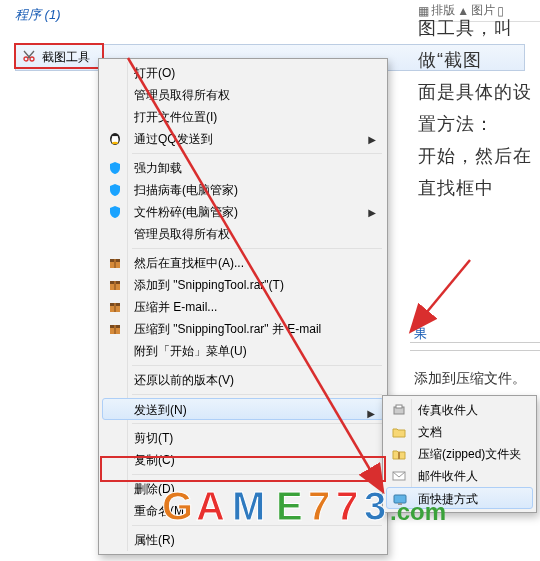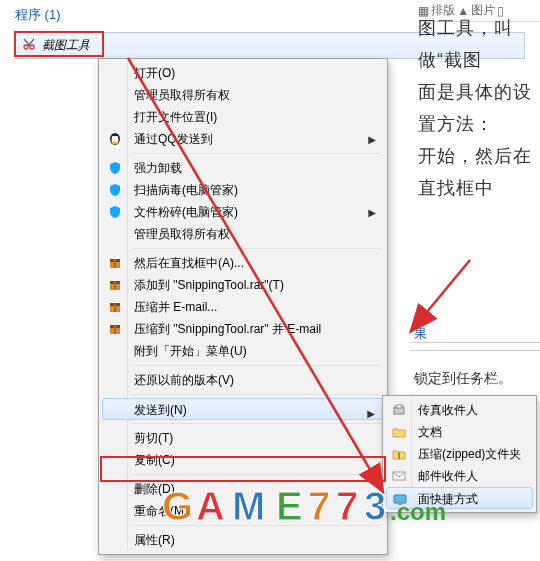--- a/index.html
+++ b/index.html
@@ -9,30 +9,30 @@
     background: #fff;
     position: relative;
     width: 540px;
     height: 561px;
     overflow: hidden;
   }
   .header {
     padding: 6px 15px;
     color: #1a5db5;
     font-size: 13px;
+    font-style: italic;
   }
   .search-result {
-    margin: 2px 15px 0 15px;
+    margin: 14px 15px 0 15px;
     border: 1px solid #bccde3;
     background: linear-gradient(#f0f6fd, #e4eefb);
     padding: 4px 6px;
     display: flex;
     align-items: center;
     position: relative;
-    font-style: italic;
   }
   .search-result .hl {
     position: absolute;
     border: 2px solid #d92e2e;
     left: -2px; top: -2px;
     width: 90px; height: 26px;
     pointer-events: none;
   }
   .scissors-icon { margin-right: 6px; }
   .context-menu {
@@ -202,21 +202,21 @@
 
 <div class="right-text">
   <div>图工具，叫做“截图</div>
   <div>面是具体的设置方法：</div>
   <div>开始，然后在直找框中</div>
 </div>
 
 <div class="right-mid-label">果</div>
 <div class="right-line" style="top:342px;"></div>
 <div class="right-line" style="top:350px;"></div>
-<div class="right-mid-text">锁定到任务栏。</div>
+<div class="right-mid-text">添加到压缩文件。</div>
 
 <div class="context-menu">
   <div class="gutter"></div>
 
   <div class="menu-item">
       <span>打开(O)</span>
     </div>
   <div class="menu-item">
       <span>管理员取得所有权</span>
     </div>

